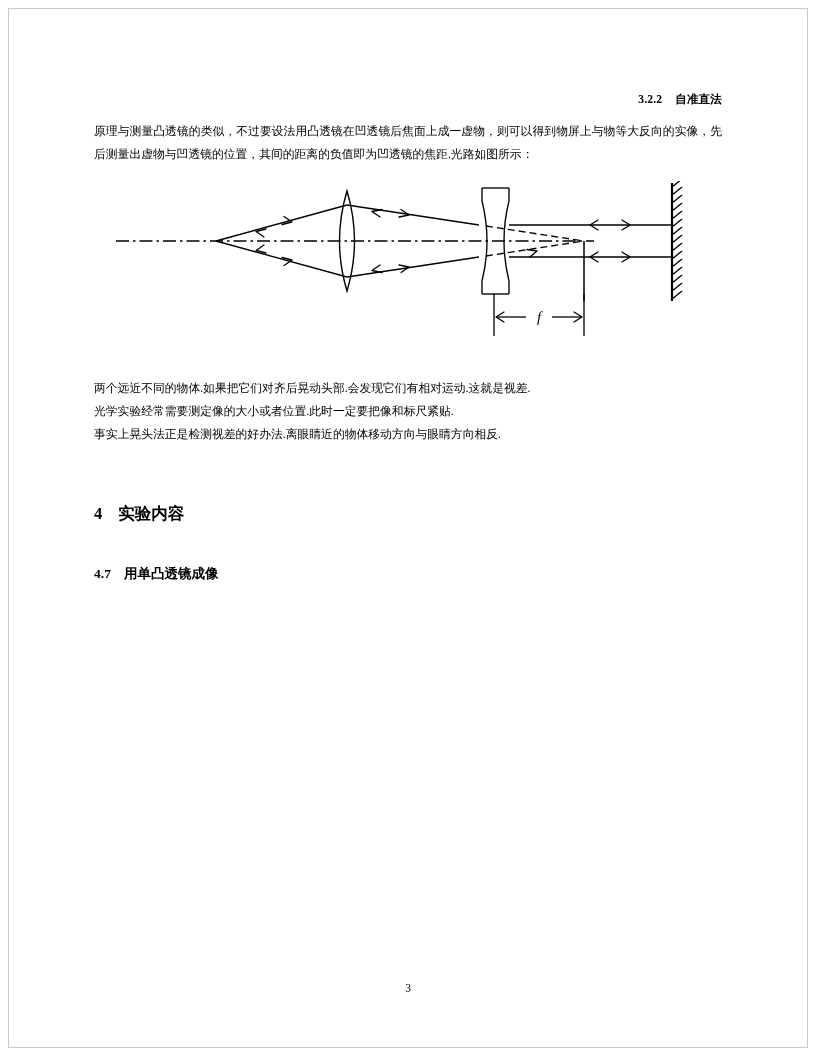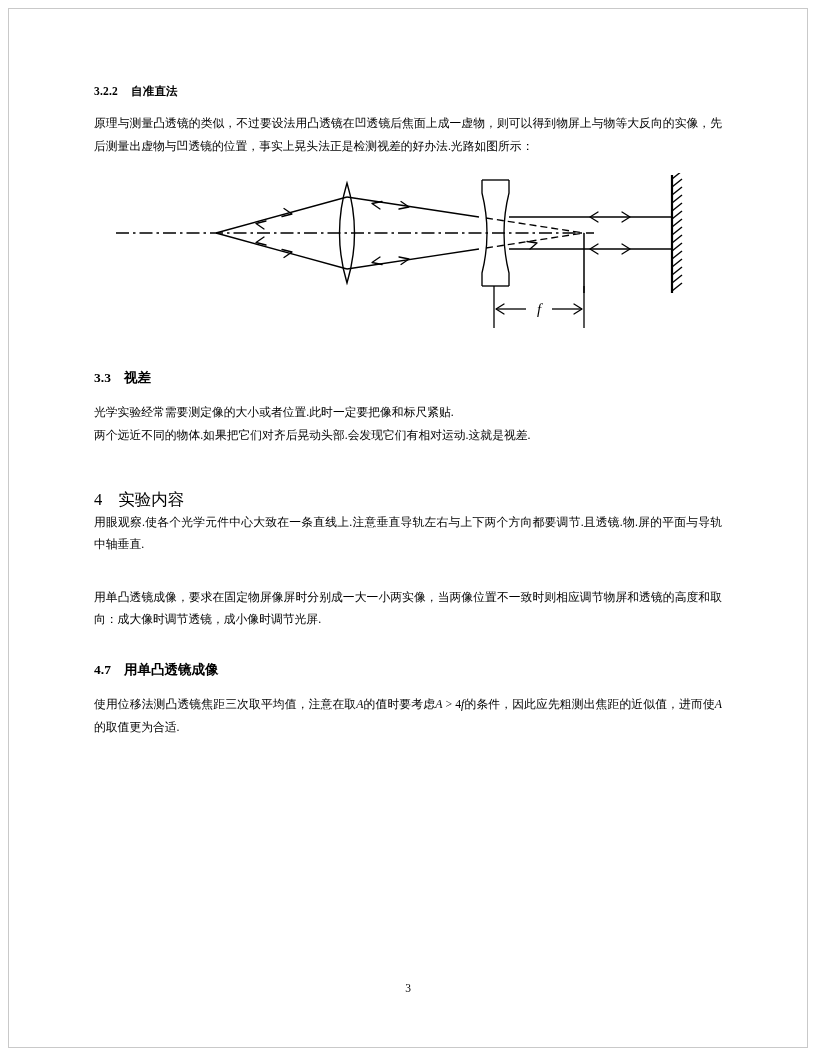--- a/index.html
+++ b/index.html
@@ -32,29 +32,30 @@
     position: absolute;
     left: 94px;
     top: 84px;
     width: 628px;
   }
 
   
   h3.sec3 {
     font-size: 11.5px;
     font-weight: bold;
-    margin: 0 0 13px 0;
+    margin: 8px 0 13px 0;
     letter-spacing: 0.2px;
+    text-align: right;
   }
   h3.sec3 .num { margin-right: 13px; }
 
   h1.sec1 {
     font-size: 16.5px;
-    font-weight: normal;
-    margin: 0 0 0 0;
+    font-weight: bold;
+    margin: 0 0 12px 0;
   }
   h1.sec1 .num { margin-right: 16px; }
 
   h2.sec2 {
     font-size: 13.5px;
     font-weight: bold;
     margin: 0 0 14px 0;
   }
   h2.sec2 .num { margin-right: 13px; }
 
@@ -102,21 +103,21 @@
 
 <div class="page">
   <div class="page-frame"></div>
 
   <div class="content">
 
     <h3 class="sec3">
       <span class="num">3.2.2</span><span>自准直法</span>
     </h3>
 
-    <p class="body">原理与测量凸透镜的类似，不过要设法用凸透镜在凹透镜后焦面上成一虚物，则可以得到物屏上与物等大反向的实像，先后测量出虚物与凹透镜的位置，事实上晃头法正是检测视差的好办法.光路如图所示：</p>
+    <p class="body">原理与测量凸透镜的类似，不过要设法用凸透镜在凹透镜后焦面上成一虚物，则可以得到物屏上与物等大反向的实像，先后测量出虚物与凹透镜的位置，其间的距离的负值即为凹透镜的焦距.光路如图所示：</p>
 
     <div class="figure-wrap">
       <svg width="628" height="170" viewBox="0 0 628 170" xmlns="http://www.w3.org/2000/svg">
         <g stroke="#000000" fill="none" stroke-width="1.35" stroke-linecap="butt">
 
           <line x1="22" y1="60" x2="500" y2="60" stroke-dasharray="13,4,2.5,4" stroke-width="1.5"></line>
 
           <line x1="122" y1="60" x2="253" y2="24"></line>
 
           <line x1="122" y1="60" x2="253" y2="96"></line>
@@ -208,49 +209,44 @@
           </g>
         </g>
 
         <text x="445" y="141" text-anchor="middle" font-family="Liberation Serif, DejaVu Serif, serif" font-style="italic" font-size="15" fill="#000000">f</text>
       </svg>
 
     </div>
 
     <div class="gap-md"></div>
 
-    <h2 class="sec2">
-      <span class="num">3.3</span><span>视差</span>
-    </h2>
-
+
+    <p class="body nojust tight">两个远近不同的物体.如果把它们对齐后晃动头部.会发现它们有相对运动.这就是视差.</p>
     <p class="body nojust tight">光学实验经常需要测定像的大小或者位置.此时一定要把像和标尺紧贴.</p>
-    <p class="body nojust tight">两个远近不同的物体.如果把它们对齐后晃动头部.会发现它们有相对运动.这就是视差.</p>
+    <p class="body nojust">事实上晃头法正是检测视差的好办法.离眼睛近的物体移动方向与眼睛方向相反.</p>
 
     <div class="gap-lg"></div>
 
     <h1 class="sec1">
       <span class="num">4</span><span>实验内容</span>
     </h1>
 
 
 
-    <p class="body">用眼观察.使各个光学元件中心大致在一条直线上.注意垂直导轨左右与上下两个方向都要调节.且透镜.物.屏的平面与导轨中轴垂直.</p>
 
     <div class="gap-sm"></div>
 
 
-    <p class="body">用单凸透镜成像，要求在固定物屏像屏时分别成一大一小两实像，当两像位置不一致时则相应调节物屏和透镜的高度和取向：成大像时调节透镜，成小像时调节光屏.</p>
 
     <div class="gap-sm"></div>
 
     <h2 class="sec2">
       <span class="num">4.7</span><span>用单凸透镜成像</span>
     </h2>
 
-    <p class="body tight"><span>使用位移法测凸透镜焦距三次取平均值，注意在取</span><i class="mathvar">A</i><span>的值时要考虑</span><i class="mathvar">A</i><span> &gt; 4</span><i class="mathvar">f</i><span>的条件，因此应先粗测出焦距的近似值，进而使</span><i class="mathvar">A</i><span>的取值更为合适.</span></p>
 
 
   </div>
 
   <div class="footer">
     <span>3</span>
   </div>
 </div>
 
 </body></html>

